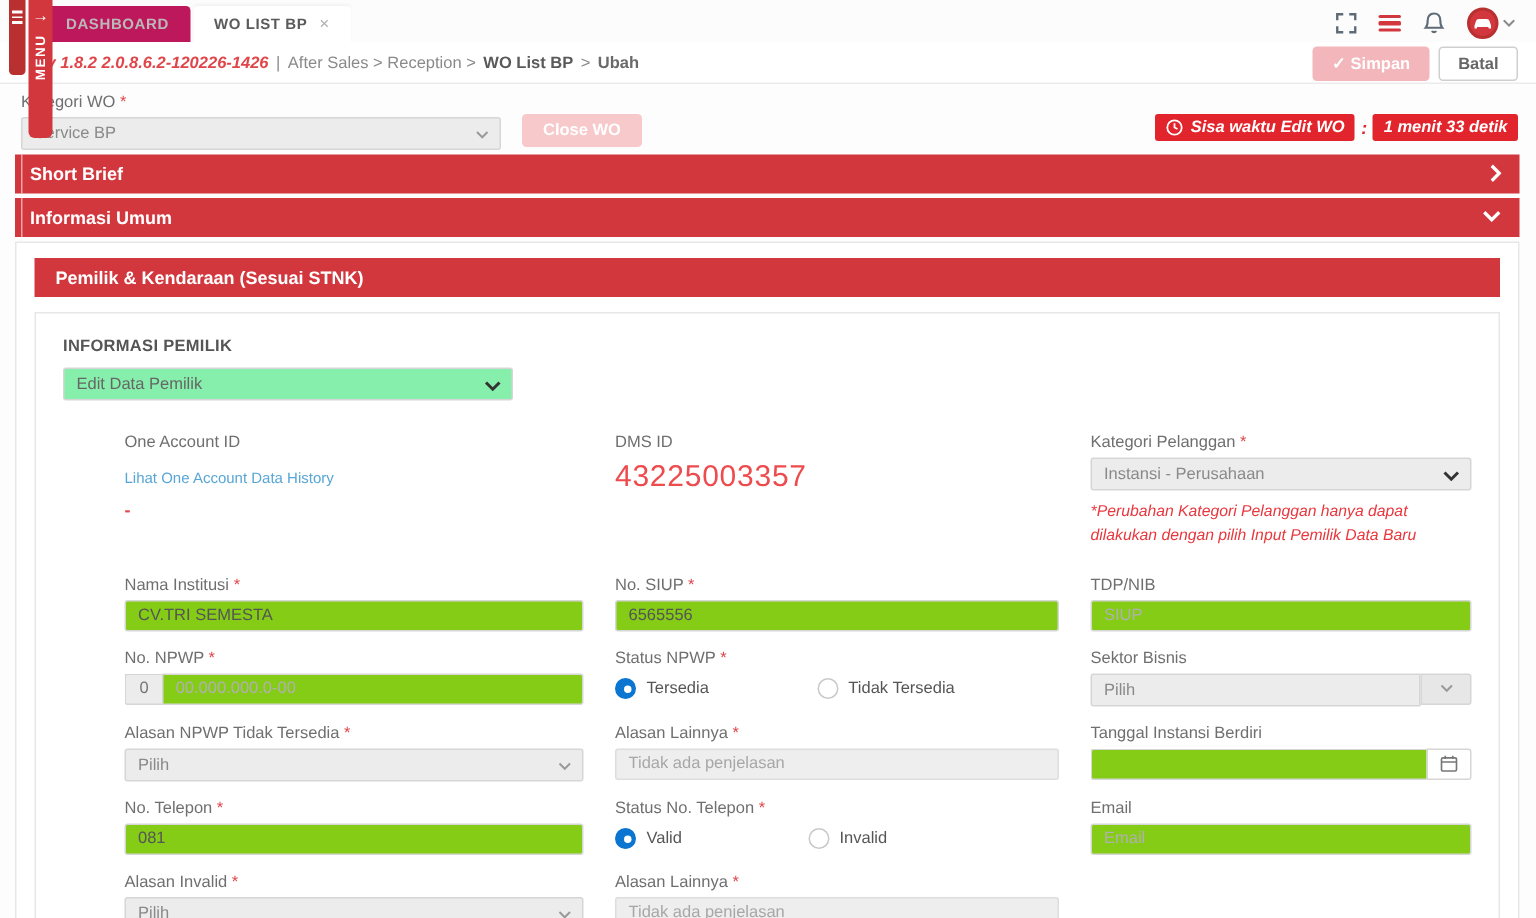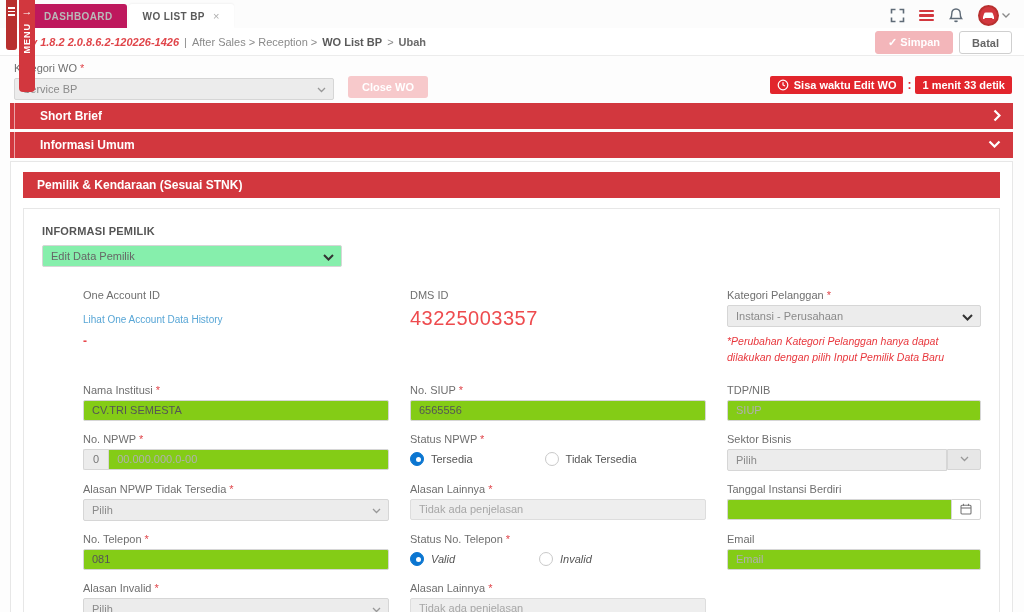--- a/index.html
+++ b/index.html
@@ -36,26 +36,26 @@
 
   
   .wo-row { position:absolute; left:0; top:56px; width:1024px; }
   .fld-label { font-size:11px; color:#6f6f6f; margin-bottom:4px; }
   .fld-label .req, .req { color:#e0454a; }
   .kategori-wo { position:absolute; left:14px; top:6px; width:320px; }
   .sel { position:relative; height:22px; border:1px solid #d6d6d6; background:#86efac; border-radius:2px; font-size:11px; color:#666; display:flex; align-items:center; padding:0 22px 0 8px; }
   .sel.disabled { background:#ececec; color:#8a8a8a; }
   .sel .chev { position:absolute; right:7px; top:8px; }
   .btn-closewo { position:absolute; left:348px; top:20px; background:#f7c9cb; color:#fff; border:none; border-radius:3px; font-size:11px; font-weight:bold; padding:5px 14px; }
-  .timer { position:absolute; right:12px; top:20px; display:flex; align-items:center; gap:4px; }
+  .timer { position:absolute; right:12px; top:20px; display:flex; align-items:center; gap:4px;font-style:italic; }
   .badge { background:#e2252c; color:#fff; font-size:11px; font-weight:bold; padding:3px 7px; border-radius:2px; display:flex; align-items:center; gap:5px; }
   .timer-colon { color:#e2252c; font-weight:bold; }
 
   
-  .acc { position:absolute; left:10px; width:1003px; height:26px; background:#d2373e; color:#fff; display:flex; align-items:center; font-size:12px; font-weight:bold; padding-left:30px; }
+  .acc { position:absolute; left:10px; width:1003px; height:26px; background:#d2373e; color:#fff; display:flex; align-items:center; font-size:12px; font-weight:bold; padding-left:10px; }
   .acc::before { content:""; position:absolute; left:4px; top:0; bottom:0; width:1px; background:rgba(255,255,255,.55); }
   .acc .acc-chev { position:absolute; right:12px; top:6px; }
   .acc-short { top:103px; }
   .acc-umum { top:132px; }
 
   
   .panel { position:absolute; left:10px; top:161px; width:1003px; height:480px; background:#fff; border:1px solid #e7e7e7; padding:10px 12px; }
   .subheader { height:26px; background:#d2373e; color:#fff; font-size:12px; font-weight:bold; display:flex; align-items:center; padding-left:14px; }
   .inner { margin-top:10px; border:1px solid #e7e7e7; background:#fff; padding:16px 18px; height:420px; }
   .sec-title { font-size:11px; font-weight:bold; color:#555; letter-spacing:.2px; margin-bottom:8px; }
@@ -331,21 +331,21 @@
       </div>
     </div>
 
     <div class="grid row">
       <div>
         <div class="fld-label"><span>No. Telepon </span><span class="req">*</span></div>
         <input class="inp" value="081" style="">
       </div>
       <div>
         <div class="fld-label"><span>Status No. Telepon </span><span class="req">*</span></div>
-        <div class="radios" style="gap:84px;font-style:italic;">
+        <div class="radios" style="gap:84px;">
           <span class="radio-item">
               <span class="radio checked"></span>
               <span>Valid</span>
             </span>
           <span class="radio-item">
               <span class="radio"></span>
               <span>Invalid</span>
             </span>
         </div>
       </div>

